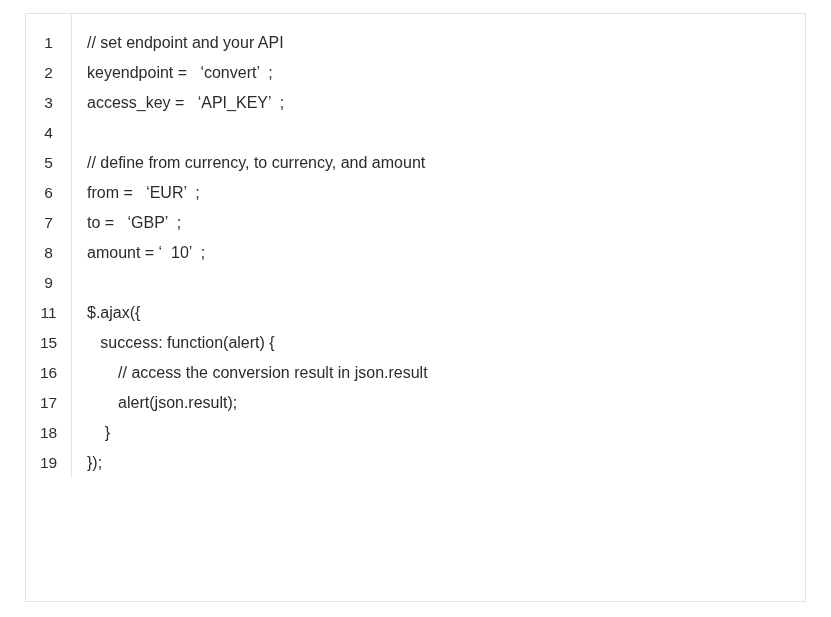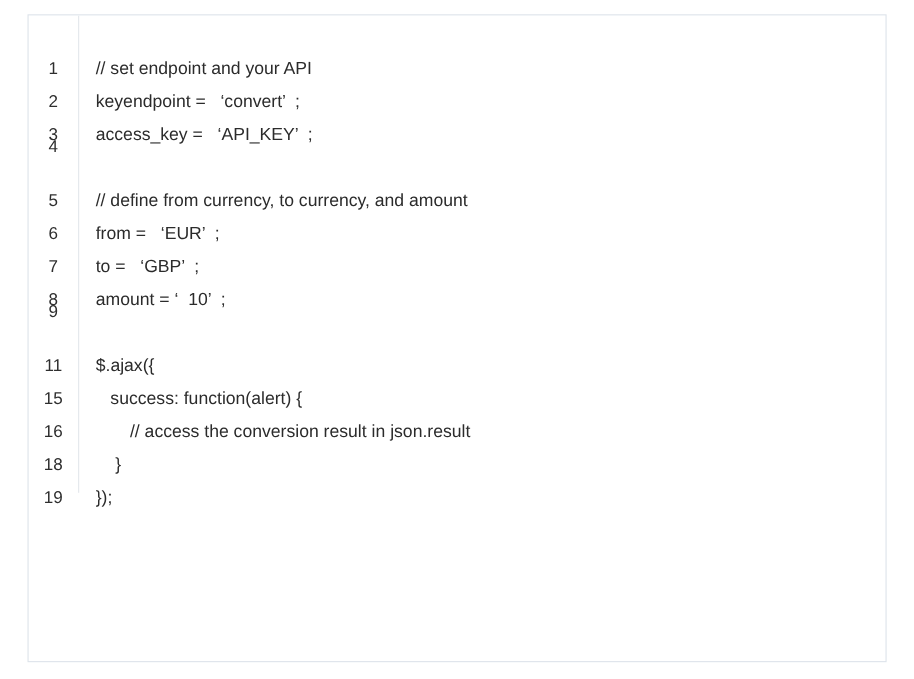--- a/index.html
+++ b/index.html
@@ -61,21 +61,20 @@
   }
 
   .line-code {
     flex: 1 1 auto;
     padding-left: 16px;
     font-size: 16px;
     color: #2b2b2b;
     font-family: "Liberation Sans", "DejaVu Sans", sans-serif;
     white-space: pre;
     overflow: hidden;
-    margin-top: 20px;
   }
 
   .line-code.empty {
     color: transparent;
   }
 </style>
 </head>
 <body>
 
 <div id="code-panel">
@@ -87,16 +86,17 @@
       <div class="code-line"><span class="line-number">3</span><span class="line-code">access_key =   ‘API_KEY’  ;</span></div>
       <div class="code-line"><span class="line-number">4</span><span class="line-code empty"></span></div>
       <div class="code-line"><span class="line-number">5</span><span class="line-code">// define from currency, to currency, and amount</span></div>
       <div class="code-line"><span class="line-number">6</span><span class="line-code">from =   ‘EUR’  ;</span></div>
       <div class="code-line"><span class="line-number">7</span><span class="line-code">to =   ‘GBP’  ;</span></div>
       <div class="code-line"><span class="line-number">8</span><span class="line-code">amount = ‘  10’  ;</span></div>
       <div class="code-line"><span class="line-number">9</span><span class="line-code empty"></span></div>
       <div class="code-line"><span class="line-number">11</span><span class="line-code">$.ajax({</span></div>
       <div class="code-line"><span class="line-number">15</span><span class="line-code">   success: function(alert) {</span></div>
       <div class="code-line"><span class="line-number">16</span><span class="line-code">       // access the conversion result in json.result</span></div>
+      <div class="code-line"><span class="line-number">17</span><span class="line-code">       alert(json.result);</span></div>
       <div class="code-line"><span class="line-number">18</span><span class="line-code">    }</span></div>
       <div class="code-line"><span class="line-number">19</span><span class="line-code">});</span></div>
     </div>
 </div>
 
 </body></html>

